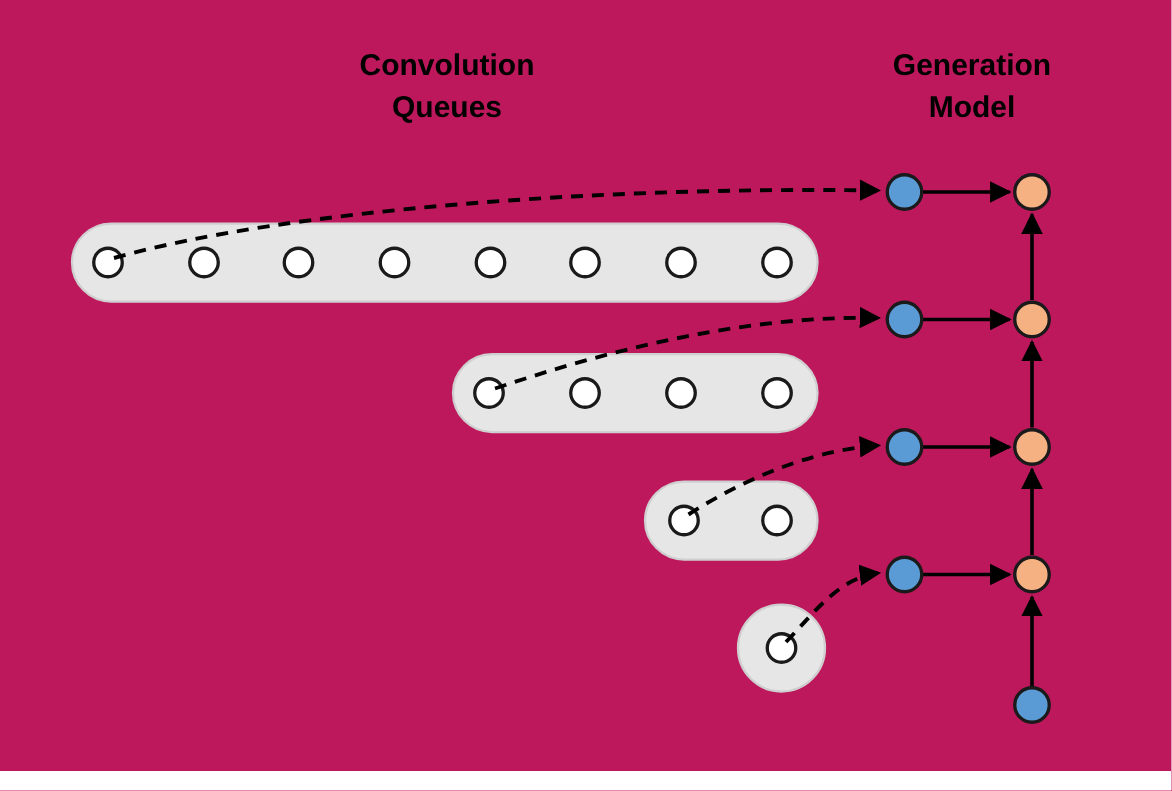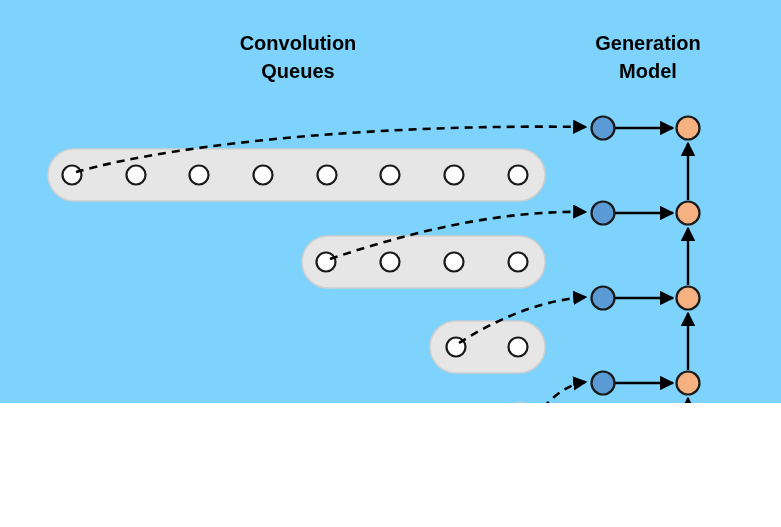--- a/index.html
+++ b/index.html
@@ -6,22 +6,22 @@
     margin: 0;
     padding: 0;
     background: #ffffff;
   }
   body {
     font-family: "Liberation Sans", sans-serif;
   }
   #canvas {
     position: relative;
     width: 781px;
-    height: 403px;
-    background: #7dd3fc;
+    height: 514px;
+    background: #be185d;
     overflow: hidden;
   }
   #diagram-svg {
     position: absolute;
     left: 0;
     top: 0;
     width: 781px;
     height: 527px;
   }
   .heading-text {

